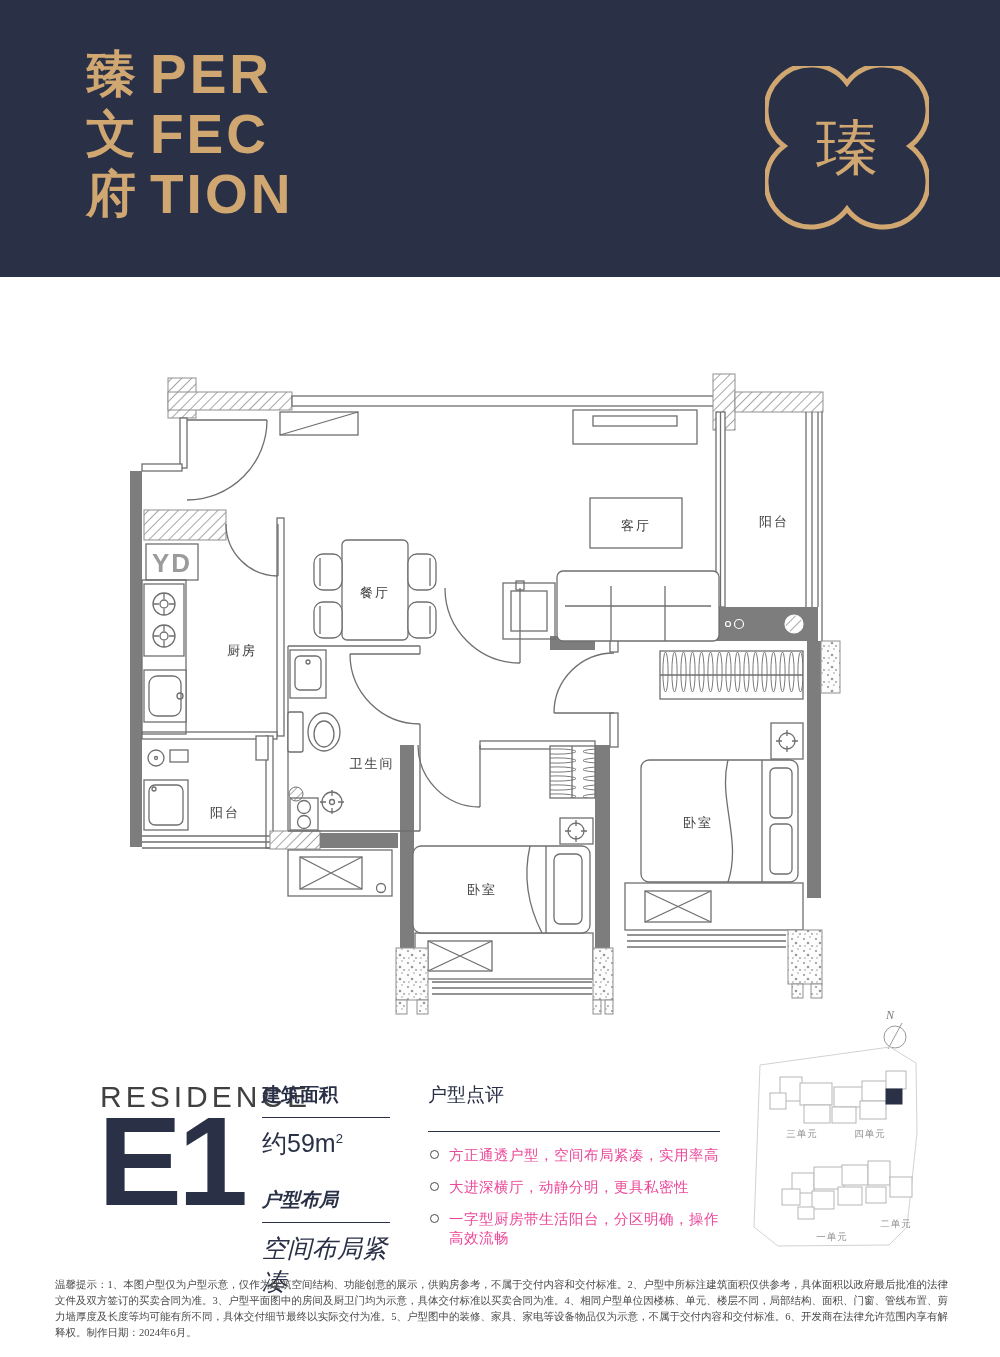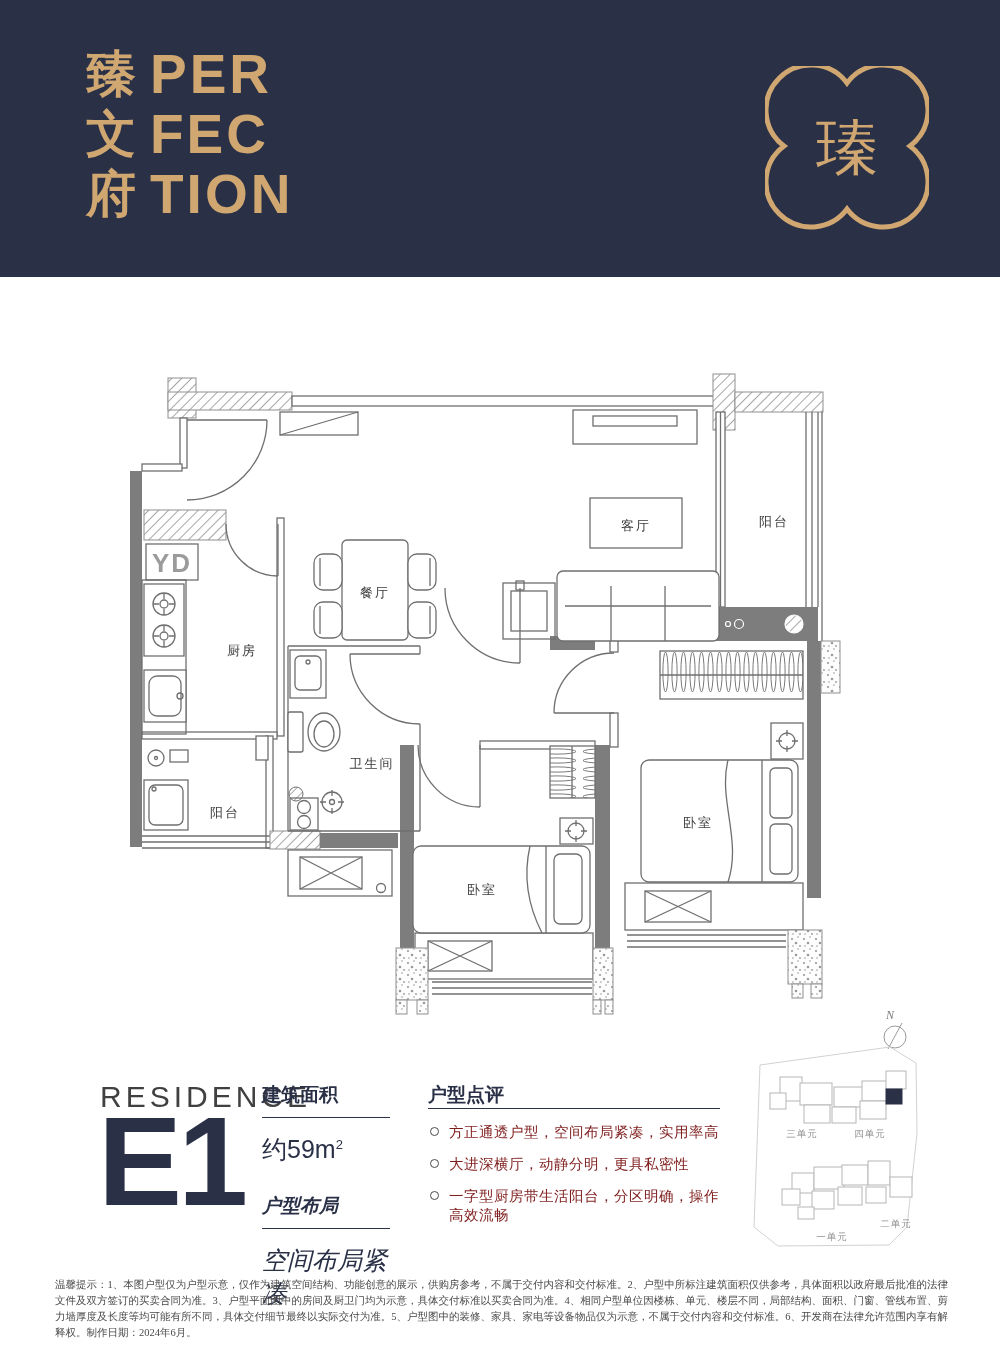--- a/index.html
+++ b/index.html
@@ -20,26 +20,26 @@
   .hat{fill:url(#hatch);stroke:#8f8f8f;stroke-width:1;}
   .sti{fill:url(#stipple);stroke:#8f8f8f;stroke-width:1;}
   .rlabel{font-family:"Liberation Sans",sans-serif;font-size:13px;fill:#3b3b3b;letter-spacing:2px;text-anchor:middle;}
   .yd{font-family:"Liberation Sans",sans-serif;font-size:26px;font-weight:600;fill:#9b9b9b;letter-spacing:2px;text-anchor:middle;}
   
   .eyebrow{position:absolute;left:100px;top:1080px;font-size:30px;letter-spacing:4px;color:#404040;}
   .unit-big{position:absolute;left:82px;top:1096px;font-size:126px;font-weight:600;letter-spacing:-4px;color:#2a3147;line-height:1.05;margin-left:16px;}
   .spec-col{position:absolute;left:262px;top:1082px;width:128px;color:#2a3147;}
   .spec-block2{margin-top:27px;font-style:italic;}
   .spec-title{font-size:19px;font-weight:700;padding-bottom:9px;border-bottom:1.5px solid #2a3147;}
-  .spec-value{font-size:25px;margin-top:15px;}
+  .spec-value{font-size:25px;margin-top:9px;}
   .spec-value sup{font-size:13px;}
   .review-col{position:absolute;left:428px;top:1082px;width:292px;color:#2a3147;}
-  .review-title{font-size:19px;font-weight:700;padding-bottom:0;border-bottom:1.5px solid #2a3147;}
+  .review-title{font-size:19px;font-weight:400;padding-bottom:23px;border-bottom:1.5px solid #2a3147;}
   .review-list{margin:14px 0 0 0;padding:0;list-style:none;}
-  .review-list li{display:flex;align-items:flex-start;font-size:14.5px;color:#7f1d1d;margin-bottom:13px;letter-spacing:0.5px;}
+  .review-list li{display:flex;align-items:flex-start;font-size:14.5px;color:#ec4899;margin-bottom:13px;letter-spacing:0.5px;}
   .dot{flex:0 0 auto;width:7px;height:7px;border:1.3px solid #4a4a4a;border-radius:50%;margin:4px 10px 0 2px;}
   
   .minimap{position:absolute;left:740px;top:1005px;}
   .bldg{fill:#ffffff;stroke:#b5b5b5;stroke-width:1;}
   .bound{fill:none;stroke:#d2d2d2;stroke-width:1;}
   .mlabel{font-family:"Liberation Sans",sans-serif;font-size:9.5px;fill:#8f8f8f;letter-spacing:1px;text-anchor:middle;}
   .north{font-family:"Liberation Serif",serif;font-style:italic;font-size:12px;fill:#7a7a7a;text-anchor:middle;}
   
   .footer{position:absolute;left:55px;top:1266px;width:893px;font-size:10.5px;line-height:1.55;color:#4a4a4a;text-align:justify;font-family:Liberation Serif, serif;}
 </style>

